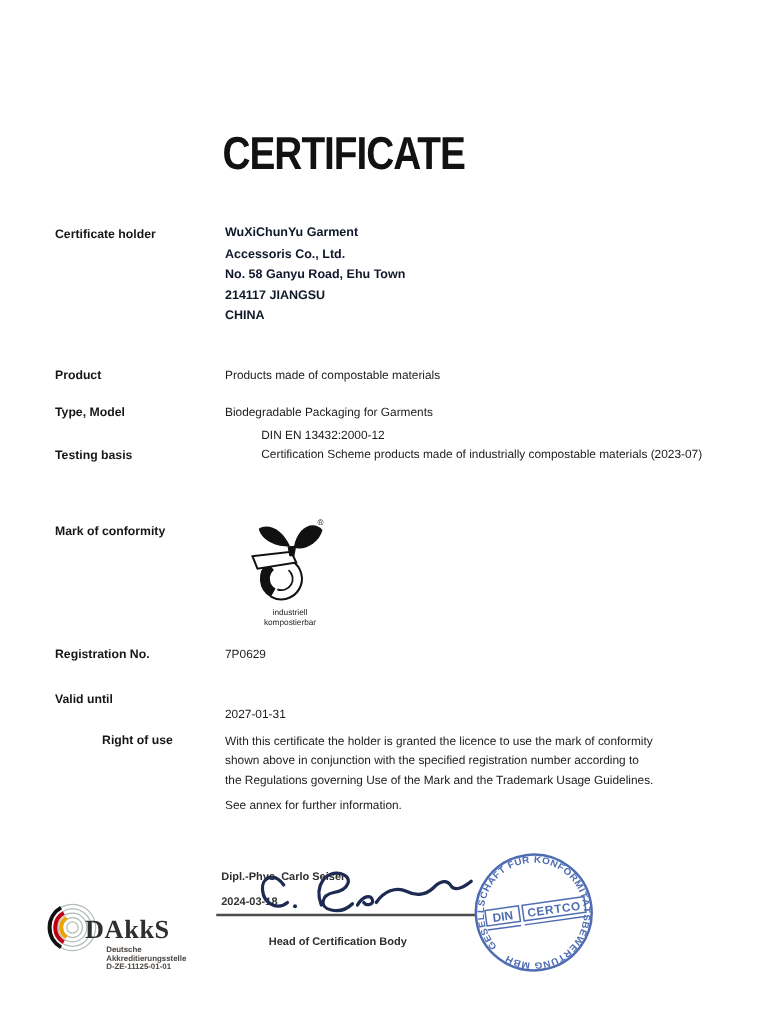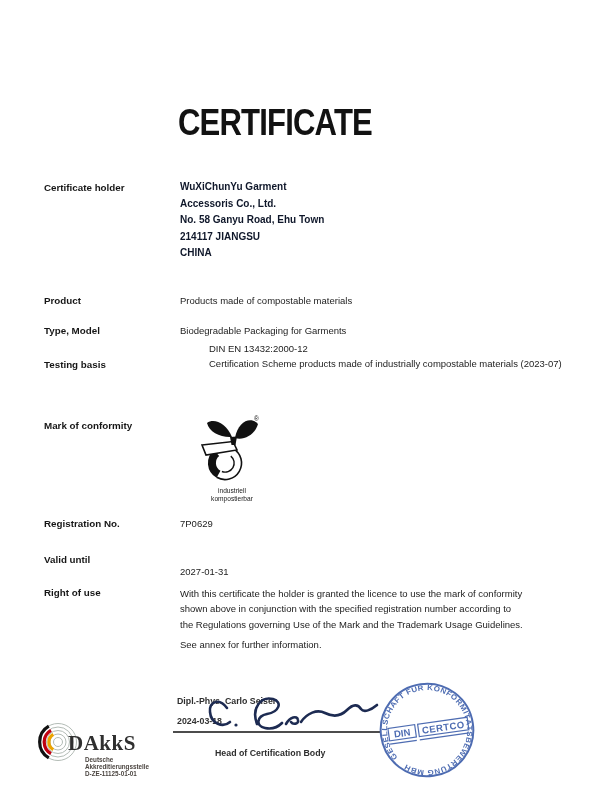--- a/index.html
+++ b/index.html
@@ -77,21 +77,21 @@
     <div>industriell</div>
     <div>kompostierbar</div>
   </div>
 
   <div class="abs label" style="top:518px;">Registration No.</div>
   <div class="abs value" style="top:518px;">7P0629</div>
 
   <div class="abs label" style="top:554px;">Valid until</div>
   <div class="abs value" style="top:550px;margin-top:16px;">2027-01-31</div>
 
-  <div class="abs label" style="top:587px;">Right of use</div>
+  <div class="abs label" style="top:587px;text-align:center;">Right of use</div>
   <div class="abs value para" style="top:586px;">
     <div>With this certificate the holder is granted the licence to use the mark of conformity</div>
     <div>shown above in conjunction with the specified registration number according to</div>
     <div>the Regulations governing Use of the Mark and the Trademark Usage Guidelines.</div>
   </div>
   <div class="abs value" style="top:639px;">See annex for further information.</div>
 
   <div class="abs sig-date">2024-03-18</div>
   <div class="abs sig-line"></div>
   <div class="abs sig-name">Dipl.-Phys. Carlo Seiser</div>

